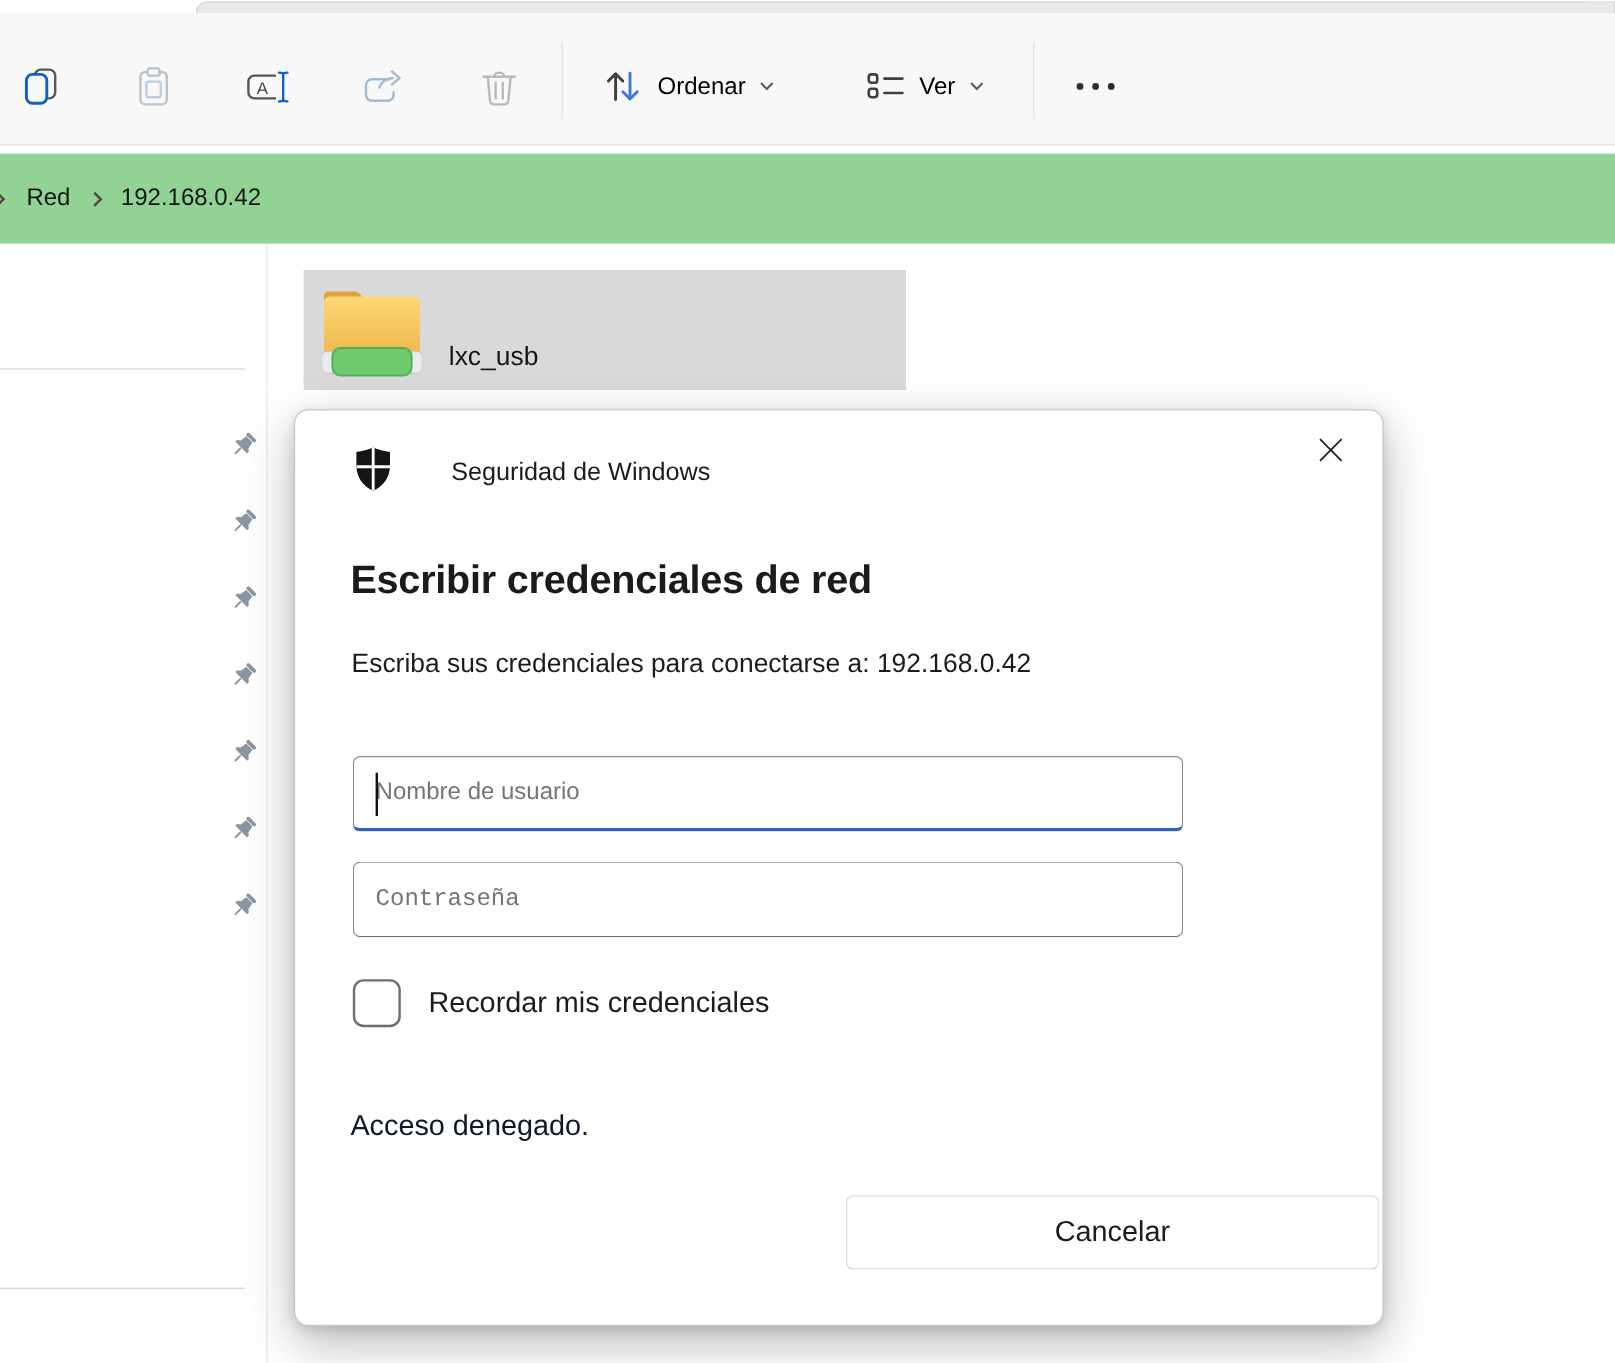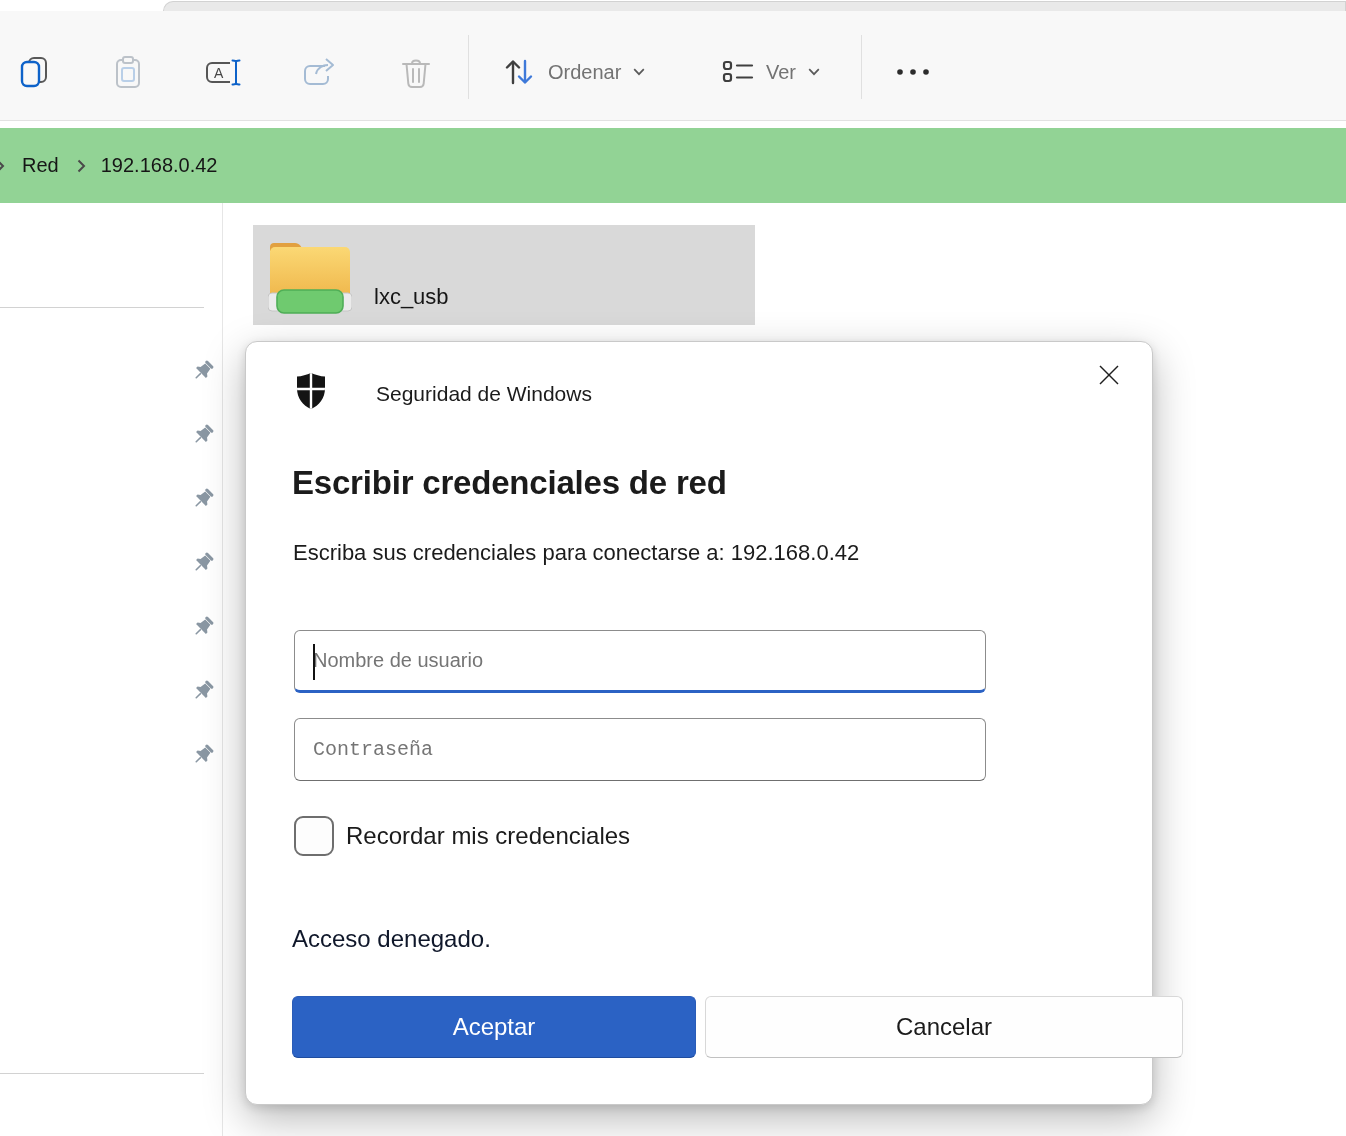--- a/index.html
+++ b/index.html
@@ -22,21 +22,21 @@
     position:absolute; left:0; top:11px; width:100%; height:110px;
     background:#f8f8f8; border-bottom:1px solid #e2e2e2;
   }
   .tb-btn{
     position:absolute; top:33px; height:56px; display:flex; align-items:center;
     justify-content:center; gap:12px; border:none; background:transparent;
     border-radius:5px; font-family:inherit; font-size:20px; color:#1b1b1b; cursor:default;
   }
   .tb-ico{ width:44px; }
   .tb-sep{ position:absolute; top:24px; width:1px; height:64px; background:#e0e0e0; }
-  .tb-label{ font-size:20px; color:#737373; }
+  .tb-label{ font-size:20px; color:#000000; }
 
   
   .crumbbar{
     position:absolute; left:0; top:128px; width:100%; height:75px;
     background:#92d395; display:flex; align-items:center; font-size:20px;
   }
   .crumb{ color:#161616; }
   .crumb-chev{ display:flex; align-items:center; }
 
   
@@ -69,33 +69,33 @@
   .dlg-subtitle{ position:absolute; left:47px; top:198px; font-size:22px; }
   .cred-input{
     position:absolute; left:48px; width:692px; height:63px;
     border:1px solid #8c8c8c; border-radius:6px; background:#fff;
     font-family:inherit; font-size:20px; color:#1b1b1b; padding:0 18px; outline:none;
   }
   .cred-input::placeholder{ color:#757575; opacity:1; }
   #username-input{ top:288px; border-bottom:3px solid #2b62c4; }
   #password-input{ top:376px; border-bottom-color:#6f6f6f;font-family:Liberation Mono, monospace; }
   .caret{ position:absolute; left:67px; top:302px; width:2px; height:36px; background:#111; }
-  .remember-row{ position:absolute; left:48px; top:474px; display:flex; align-items:center; gap:12px; }
+  .remember-row{ position:absolute; left:48px; top:474px; display:flex; align-items:center; gap:23px; }
   .checkbox{
     width:40px; height:40px; border:2px solid #6e6e6e; border-radius:9px; background:#fdfdfd;
   }
   .remember-row label{ font-size:24px; }
   .error-text{ position:absolute; left:46px; top:583px; font-size:24px; color:#0f172a; }
   .btn{ position:absolute; top:654px; height:62px; border-radius:6px; font-family:inherit; font-size:24px; cursor:default; }
   .btn-primary{
     left:46px; width:404px; background:#2b62c4; color:#ffffff;
     border:1px solid #2a5cb8; border-bottom-color:#1f4c9e;
   }
   .btn-secondary{
-    left:459px; width:478px; background:#fefefe; color:#1b1b1b;
+    left:459px; width:444px; background:#fefefe; color:#1b1b1b;
     border:1px solid #d8d8d8; border-bottom-color:#c1c1c1;
   }
 </style>
 </head>
 <body>
 
 <div id="app">
 
   <div class="tab-fragment"></div>
 
@@ -313,17 +313,16 @@
 
     <input id="password-input" class="cred-input" type="text" placeholder="Contraseña" style="">
 
     <div class="remember-row">
       <div class="checkbox"></div>
       <label>Recordar mis credenciales</label>
     </div>
 
     <div class="error-text">Acceso denegado.</div>
 
-    <button class="btn btn-primary">Aceptar</button>
     <button class="btn btn-secondary">Cancelar</button>
   </div>
 
 </div>
 
 </body></html>

